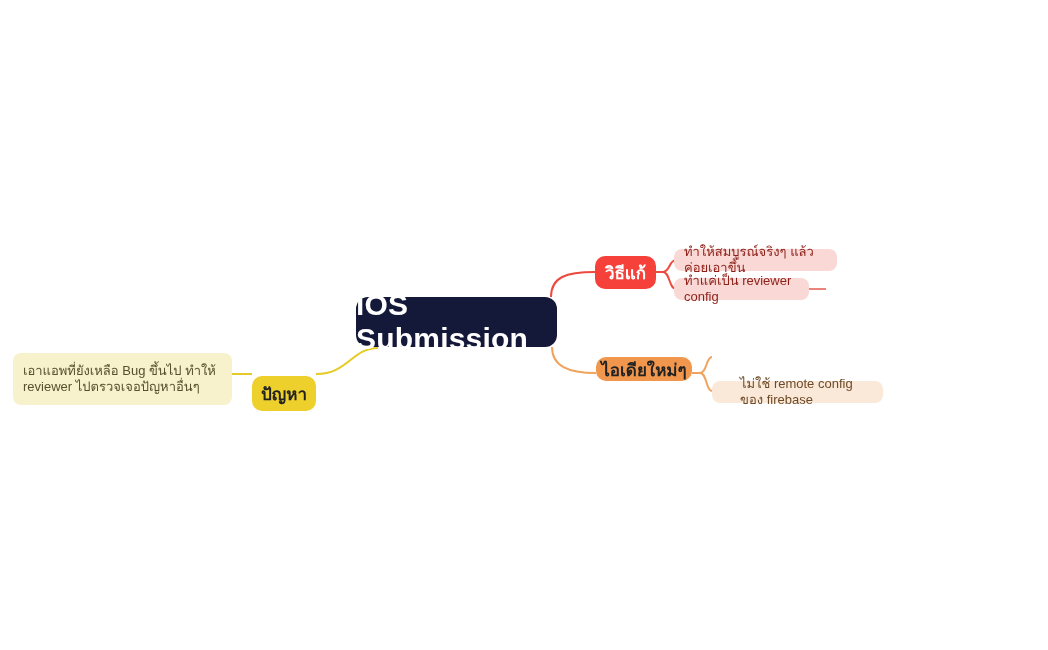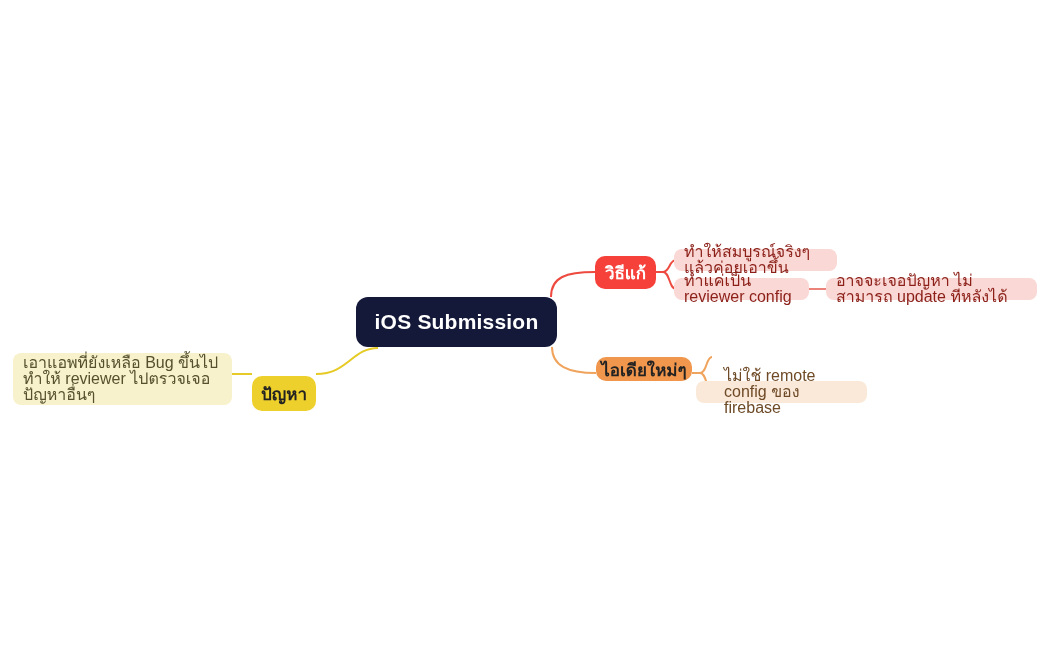--- a/index.html
+++ b/index.html
@@ -27,21 +27,21 @@
     display: flex;
     align-items: center;
     white-space: normal;
   }
   .node.center {
     left: 356px; top: 297px; width: 201px; height: 50px;
     background: var(--c-center-bg, #141839);
     color: var(--c-center-text, #ffffff);
     border-radius: 12px;
     justify-content: center;
-    font-size: 21px;
+    font-size: 30px;
     font-weight: 600;
     letter-spacing: 0.2px;
   }
   .branch {
     border-radius: 10px;
     justify-content: center;
     font-size: 17px;
     font-weight: 700;
   }
   .branch.red {
@@ -54,41 +54,41 @@
     background: var(--c-orange, #f0974d);
     color: var(--c-branch-dark-text, #222222);
   }
   .branch.yellow {
     left: 252px; top: 376px; width: 64px; height: 35px;
     background: var(--c-yellow, #eed02c);
     color: var(--c-branch-dark-text, #222222);
   }
   .leaf {
     border-radius: 8px;
-    font-size: 16px;
+    font-size: 13px;
     line-height: 16px;
     padding: 3px 10px;
   }
   .leaf.pink {
     background: var(--c-pink-bg, #f9d8d5);
     color: var(--c-pink-text, #8c1f18);
   }
   .leaf.peach {
     background: var(--c-peach-bg, #fae9d9);
     color: var(--c-peach-text, #6e4a26);
   }
   .leaf.lightyellow {
     background: var(--c-note-yellow-bg, #f8f2cc);
     color: var(--c-note-yellow-text, #55512e);
   }
   #pink1 { left: 674px; top: 249px; width: 163px; height: 22px; }
   #pink2 { left: 674px; top: 278px; width: 135px; height: 22px; }
   #pink3 { left: 826px; top: 278px; width: 211px; height: 22px; }
   #peach1 { left: 712px; top: 339px; width: 200px; height: 36px; line-height: 15px; }
-  #peach2 { left: 696px; top: 381px; width: 171px; height: 22px; padding-left: 28px; }
+  #peach2 { left: 712px; top: 381px; width: 171px; height: 22px; padding-left: 28px; }
   #noteProblem { left: 13px; top: 353px; width: 219px; height: 52px; line-height: 16px; padding: 4px 10px; }
 </style>
 </head>
 <body>
 
 <div class="canvas">
 
   <svg class="edges" viewBox="0 0 1048 650" fill="none">
 
     <path d="M378,348 C352,348 348,374 316,374" stroke="var(--c-yellow-line, #e6ca25)" stroke-width="2"></path>
@@ -107,18 +107,17 @@
   </svg>
 
   <div class="node center">iOS Submission</div>
 
   <div class="node branch yellow">ปัญหา</div>
   <div class="node leaf lightyellow" id="noteProblem">เอาแอพที่ยังเหลือ Bug ขึ้นไป ทำให้ reviewer ไปตรวจเจอปัญหาอื่นๆ</div>
 
   <div class="node branch red">วิธีแก้</div>
   <div class="node leaf pink" id="pink1">ทำให้สมบูรณ์จริงๆ แล้วค่อยเอาขึ้น</div>
   <div class="node leaf pink" id="pink2">ทำแค่เป็น reviewer config</div>
-  <div class="node leaf pink" id="pink3">อาจจะเจอปัญหา ไม่สามารถ update ทีหลังได้</div>
 
   <div class="node branch orange">ไอเดียใหม่ๆ</div>
   <div class="node leaf peach" id="peach2">ไม่ใช้ remote config ของ firebase</div>
 
 </div>
 
 </body></html>

